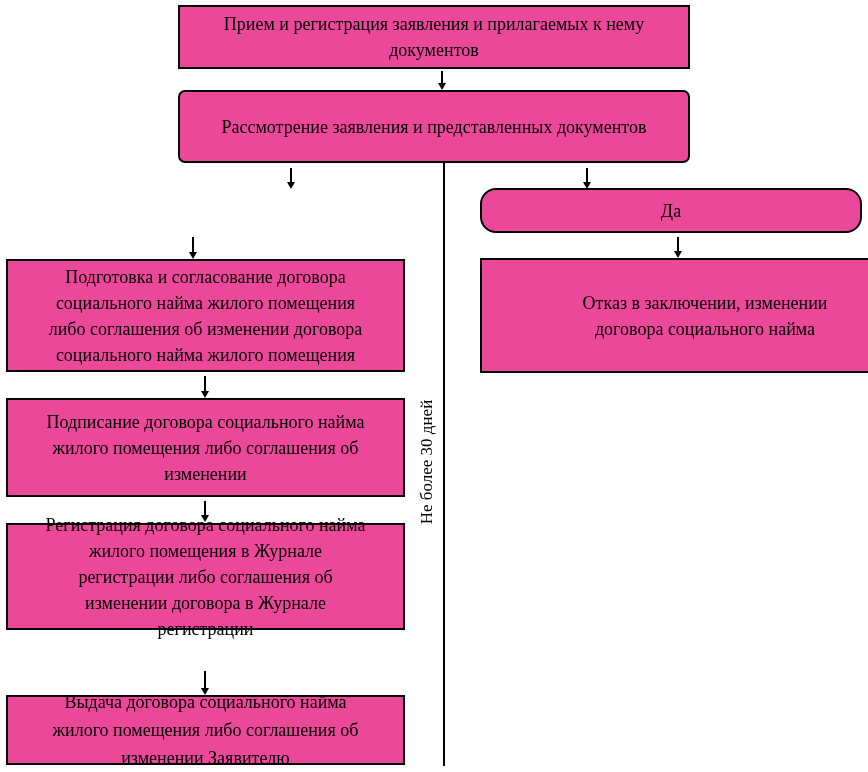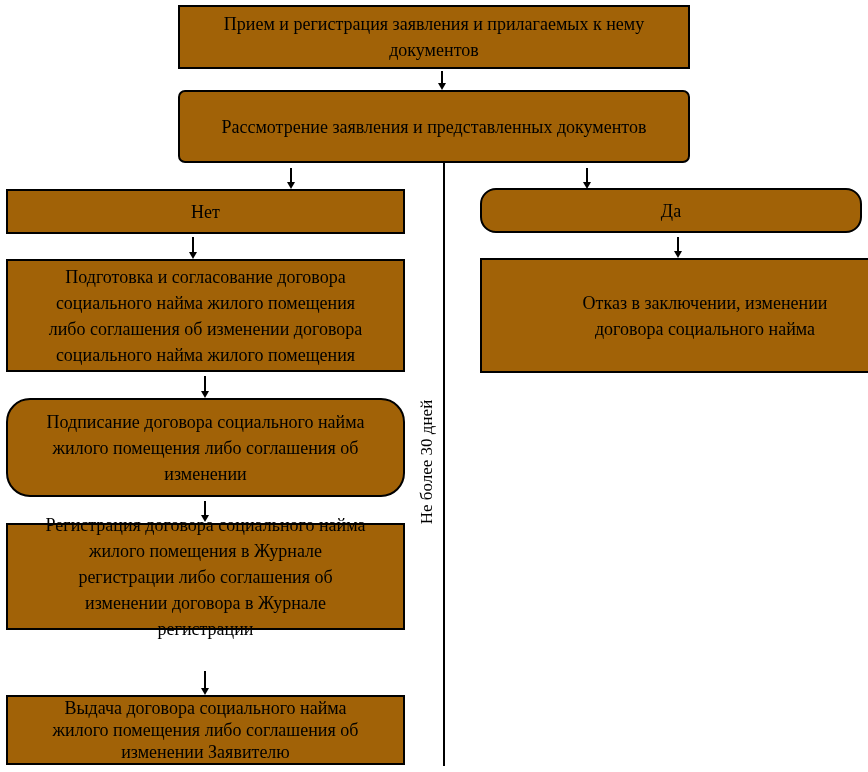--- a/index.html
+++ b/index.html
@@ -9,31 +9,31 @@
     height: 772px;
     background: #ffffff;
     font-family: "Liberation Serif", serif;
     color: #000000;
     overflow: hidden;
   }
   .node {
     position: absolute;
     box-sizing: border-box;
     border: 2px solid #000000;
-    background: #a16207;
+    background: #ec4899;
     display: flex;
     align-items: center;
     justify-content: center;
     text-align: center;
     white-space: pre-line;
     font-size: 18px;
     line-height: 26px;
     padding: 2px 8px;
   }
-  .node--issue { line-height: 22px; }
+  .node--issue { line-height: 28px; }
   .arrow {
     position: absolute;
     width: 0;
     border-left: 2px solid #000000;
   }
   .arrow::after {
     content: "";
     position: absolute;
     bottom: -7px;
     left: -5px;
@@ -60,21 +60,21 @@
     white-space: nowrap;
     transform: rotate(-90deg);
   }
   
   .n-receive  { left: 178px; top: 5px;   width: 512px; height: 64px; }
   .n-review   { left: 178px; top: 90px;  width: 512px; height: 73px; border-radius: 7px; }
   .n-no       { left: 6px;   top: 189px; width: 399px; height: 45px; }
   .n-yes      { left: 480px; top: 188px; width: 382px; height: 45px; border-radius: 16px; }
   .n-prepare  { left: 6px;   top: 259px; width: 399px; height: 113px; }
   .n-refuse   { left: 480px; top: 258px; width: 450px; height: 115px; }
-  .n-sign     { left: 6px;   top: 398px; width: 399px; height: 99px; border-radius: 24px; }
+  .n-sign     { left: 6px;   top: 398px; width: 399px; height: 99px; }
   .n-register { left: 6px;   top: 523px; width: 399px; height: 107px; }
   .n-issue    { left: 6px;   top: 695px; width: 399px; height: 70px; }
   
   .a1 { left: 441px; top: 71px;  height: 12px; }
   .a2 { left: 290px; top: 168px; height: 14px; }
   .a3 { left: 586px; top: 168px; height: 14px; }
   .a4 { left: 192px; top: 237px; height: 15px; }
   .a5 { left: 677px; top: 237px; height: 14px; }
   .a6 { left: 204px; top: 376px; height: 15px; }
   .a7 { left: 204px; top: 501px; height: 14px; }
@@ -92,21 +92,20 @@
 
   <div class="arrow a1"></div>
 
   <div class="node n-review">Рассмотрение заявления и представленных документов</div>
 
   <div class="vline split-line"></div>
 
   <div class="arrow a2"></div>
   <div class="arrow a3"></div>
 
-  <div class="node n-no">Нет</div>
   <div class="node n-yes">Да</div>
 
   <div class="arrow a4"></div>
   <div class="arrow a5"></div>
 
   <div class="node n-prepare">Подготовка и согласование договора
 социального найма жилого помещения
 либо соглашения об изменении договора
 социального найма жилого помещения</div>
   <div class="node n-refuse">Отказ в заключении, изменении

